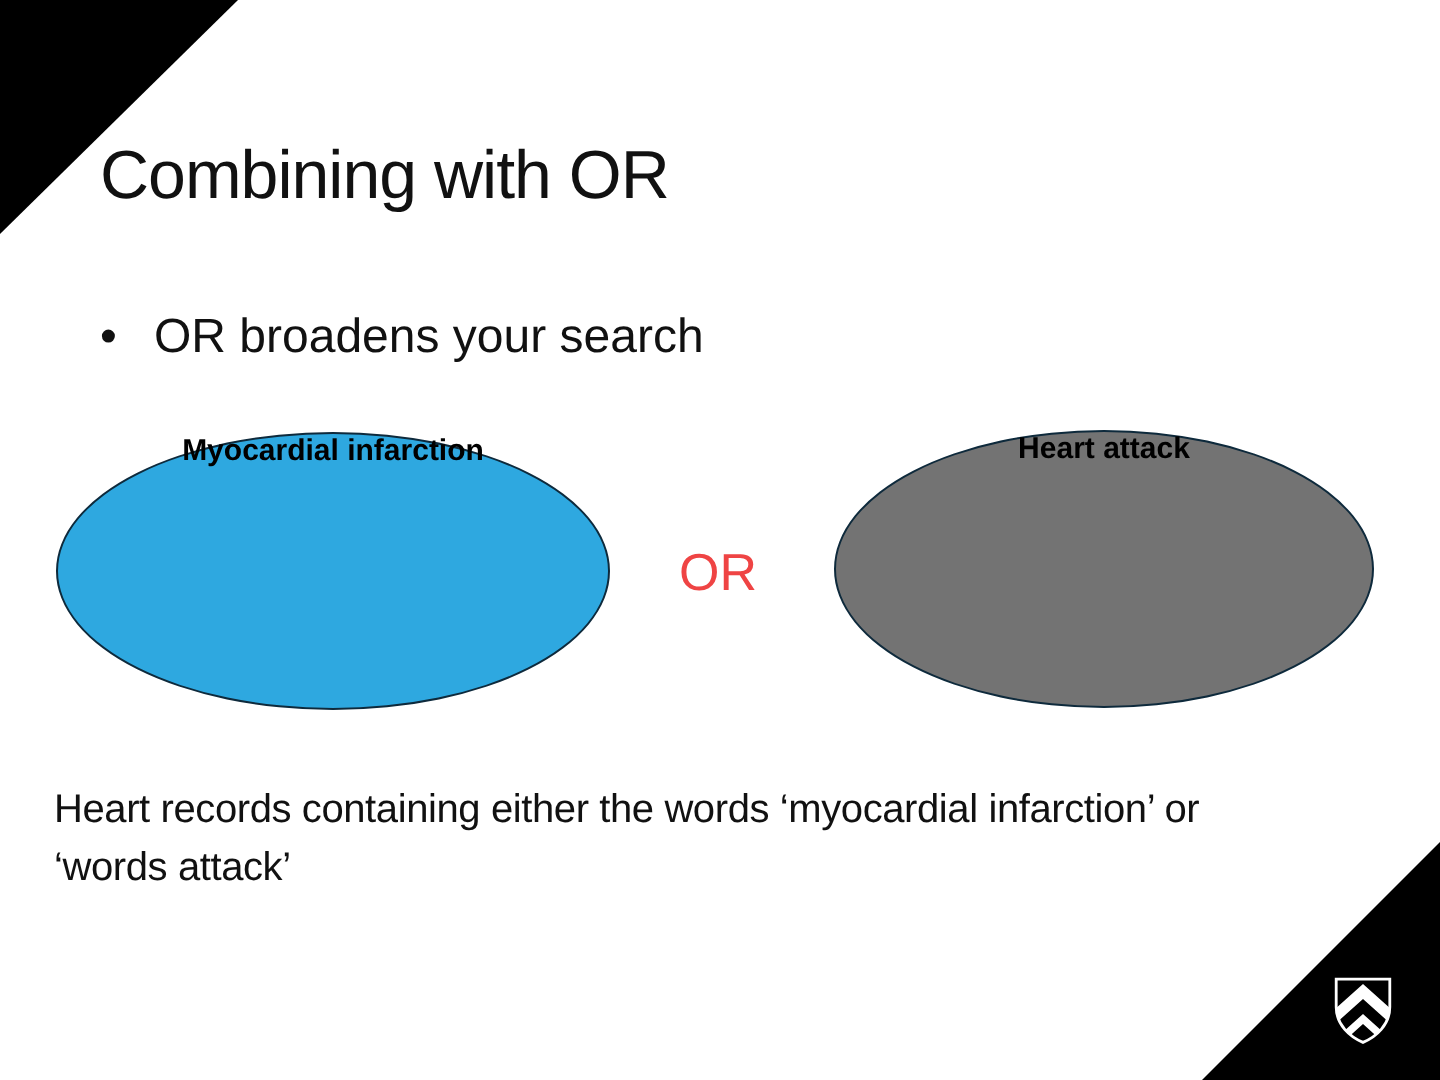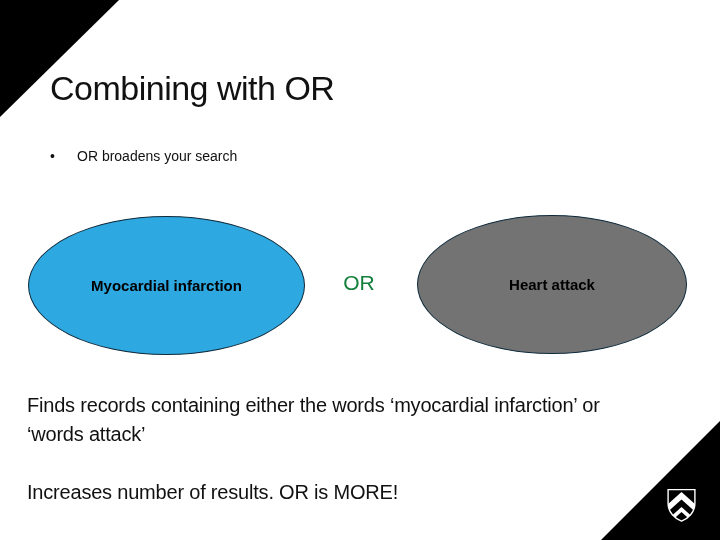--- a/index.html
+++ b/index.html
@@ -15,41 +15,41 @@
   .tri-tl{left:0;top:0;width:119px;height:117px;
     clip-path:polygon(0 0,100% 0,0 100%);}
   .tri-br{right:0;bottom:0;width:119px;height:119px;
     clip-path:polygon(100% 0,100% 100%,0 100%);}
   .title{
     position:absolute;left:48px;top:64px;margin:2px;
     font-size:34px;font-weight:400;line-height:44px;
     letter-spacing:-0.5px;color:#111;
   }
   .bullet-line{
-    position:absolute;left:50px;top:144px;
-    font-size:14px;line-height:24px;color:#111;
+    position:absolute;left:50px;top:157px;
+    font-size:24px;line-height:24px;color:#111;
   }
   .bullet-line .marker{display:inline-block;width:27px;}
   .ellipse{
     position:absolute;
     border-radius:50%;
     border:1.4px solid #0E2A3C;
-    display:flex;align-items:center;justify-content:center;
+    display:flex;align-items:flex-start;justify-content:center;
     box-sizing:border-box;
   }
   .ellipse span{
     font-size:15px;font-weight:700;color:#000;
     white-space:nowrap;
   }
   .ellipse.left{left:28px;top:216px;width:277px;height:139px;}
   .ellipse.right{left:417px;top:215px;width:270px;height:139px;}
   .or-label{
     position:absolute;left:337px;top:271px;width:44px;
     text-align:center;
-    font-size:21px;color:#15803d;
+    font-size:26px;color:#ef4444;
   }
   .body-text{
     position:absolute;left:27px;top:391px;margin:0;
     font-size:20px;line-height:29px;letter-spacing:-0.2px;color:#111;
   }
   .body-text .line{display:block;white-space:nowrap;}
   .footer-note{
     position:absolute;left:27px;top:478px;margin:0;
     font-size:20px;line-height:29px;letter-spacing:-0.2px;color:#111;
     white-space:nowrap;
@@ -76,25 +76,24 @@
     <span>Myocardial infarction</span>
   </div>
 
   <div class="or-label">OR</div>
 
   <div class="ellipse right" style="background: #737373; border-color: rgb(14, 42, 60);">
     <span>Heart attack</span>
   </div>
 
   <p class="body-text">
-    <span class="line">Finds records containing either the words ‘myocardial infarction’ or</span>
+    <span class="line">Heart records containing either the words ‘myocardial infarction’ or</span>
     <span class="line">‘words attack’</span>
   </p>
 
-  <p class="footer-note">Increases number of results. OR is MORE!</p>
 
   <svg class="shield" viewBox="0 0 30 34" xmlns="http://www.w3.org/2000/svg" aria-hidden="true">
     <defs>
       <clipPath id="shield-clip">
         <path d="M15,33.2 C8.5,30.5 1.6,24.5 1.6,15.5 L1.6,1.6 L28.4,1.6 L28.4,15.5 C28.4,24.5 21.5,30.5 15,33.2 Z"></path>
       </clipPath>
     </defs>
     <g clip-path="url(#shield-clip)">
       <rect width="30" height="34" fill="#000"></rect>
       <polygon fill="#fff" points="1.6,16 15,4 28.4,16 28.4,23.5 15,11.5 1.6,23.5"></polygon>

